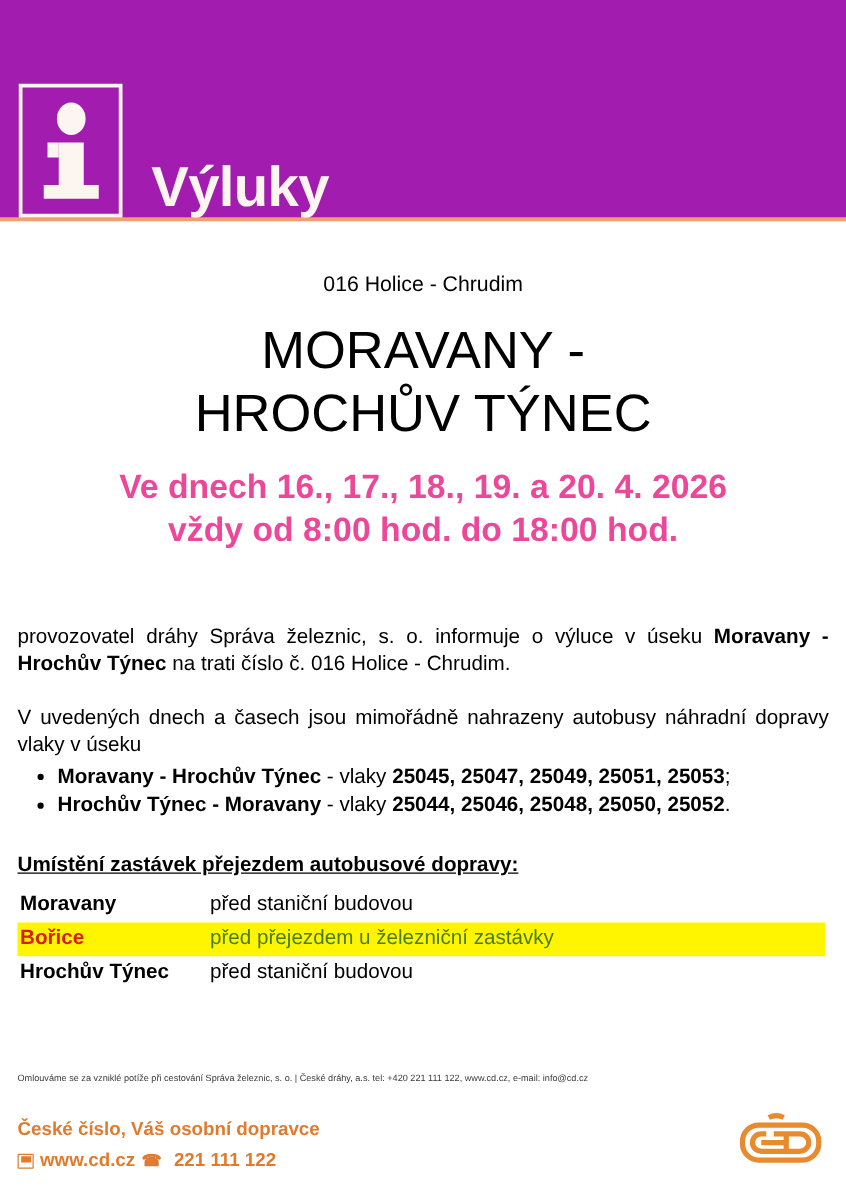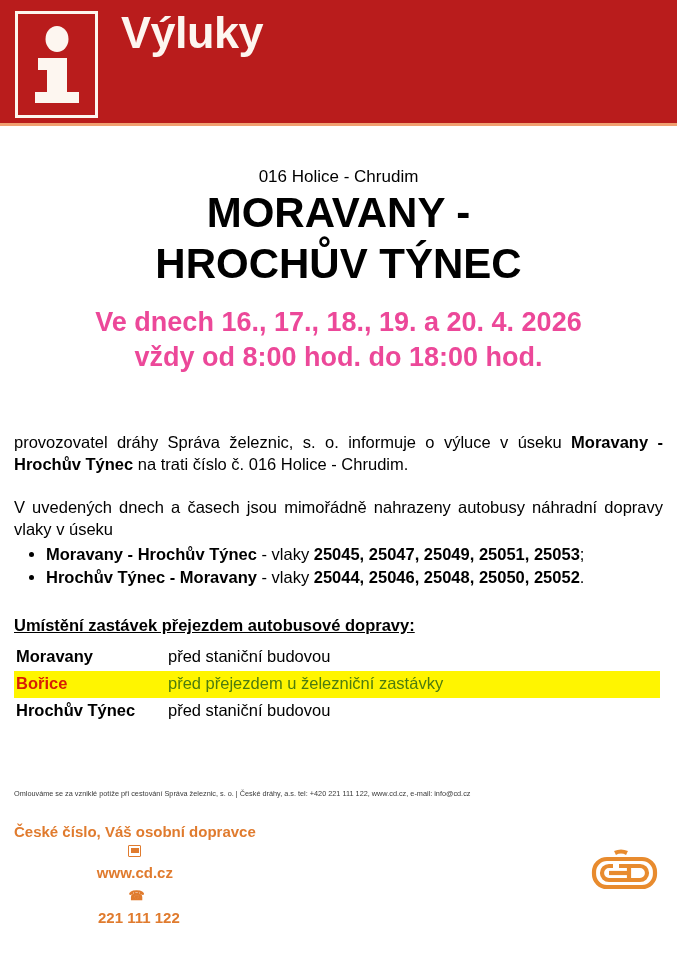--- a/index.html
+++ b/index.html
@@ -12,24 +12,24 @@
     height: 955px;
     font-family: "Liberation Sans", sans-serif;
     color: #000000;
     overflow: hidden;
     position: relative;
   }
 
   
   .banner {
     position: relative;
-    height: 123px;
-    background: #b91c1c;
+    height: 174px;
+    background: #a21caf;
     display: flex;
-    align-items: flex-start;
+    align-items: flex-end;
   }
   .banner-underline {
     height: 3px;
     background: #F0A070;
     width: 100%;
   }
   .info-badge {
     width: 83px;
     height: 107px;
     border: 3px solid #FDF6F0;
@@ -91,22 +91,23 @@
   }
   .route-line {
     text-align: center;
     font-size: 17px;
     margin-top: 41px;
     letter-spacing: 0px;
   }
   .main-title {
     text-align: center;
     font-size: 42px;
-    font-weight: bold;
+    font-weight: normal;
     line-height: 1.22;
+    margin-top: 16px;
     letter-spacing: 0px;
   }
   .date-block {
     text-align: center;
     color: #ec4899;
     font-size: 27px;
     font-weight: bold;
     line-height: 1.28;
     margin-top: 16px;
   }
@@ -160,21 +161,21 @@
   .row-highlight td {
     background: #FFF500;
     color: #4d7c0f;
   }
   .row-highlight td.name { color: #D81E05; }
 
   
   .footer {
     position: absolute;
     left: 0;
-    bottom: 14px;
+    bottom: 0;
     width: 677px;
   }
   .disclaimer {
     font-size: 7.3px;
     color: #3a3a3a;
     padding: 0 0 0 14px;
     line-height: 1.2;
     white-space: nowrap;
     margin-bottom: 22px;
   }
@@ -188,21 +189,20 @@
     color: #E07B2E;
     font-size: 15px;
     font-weight: bold;
     line-height: 1.5;
   }
   .footer-contact {
     display: flex;
     align-items: center;
     gap: 5px;
     margin-top: 2px;
-    flex-direction: column;
   }
   .mini-icon {
     display: inline-block;
     width: 13px;
     height: 12px;
     position: relative;
     flex: 0 0 auto;
   }
   .monitor-icon {
     border: 1.5px solid #E07B2E;

